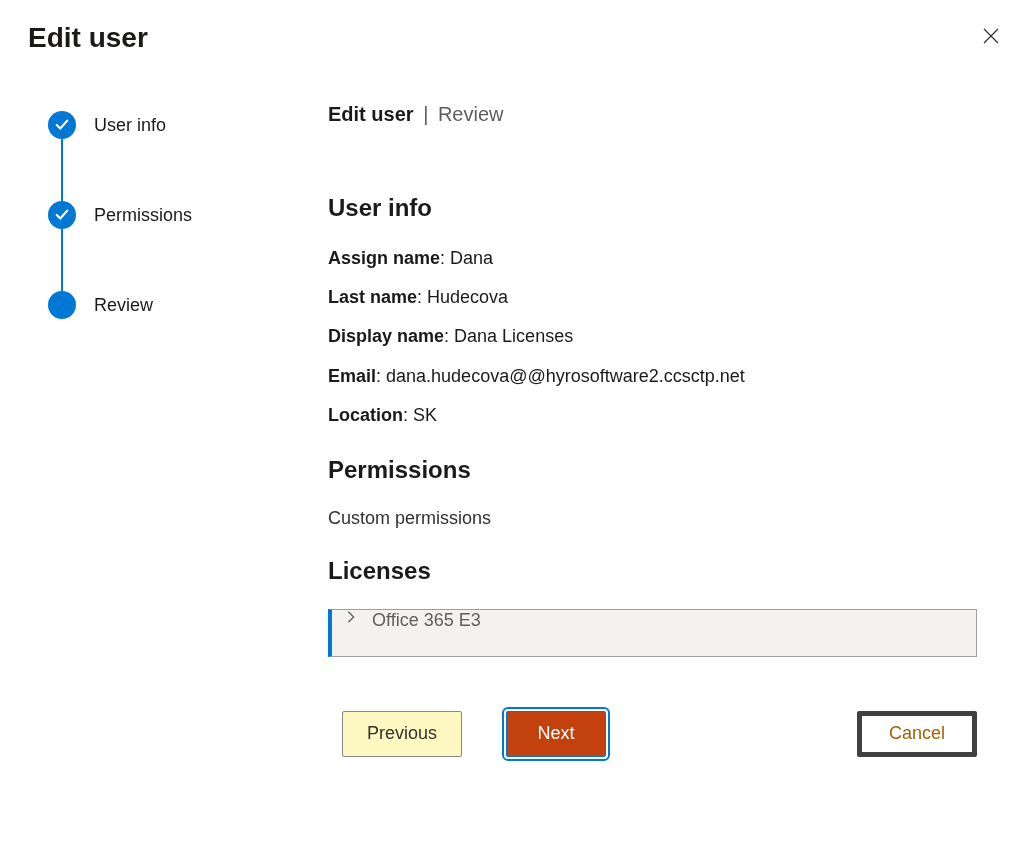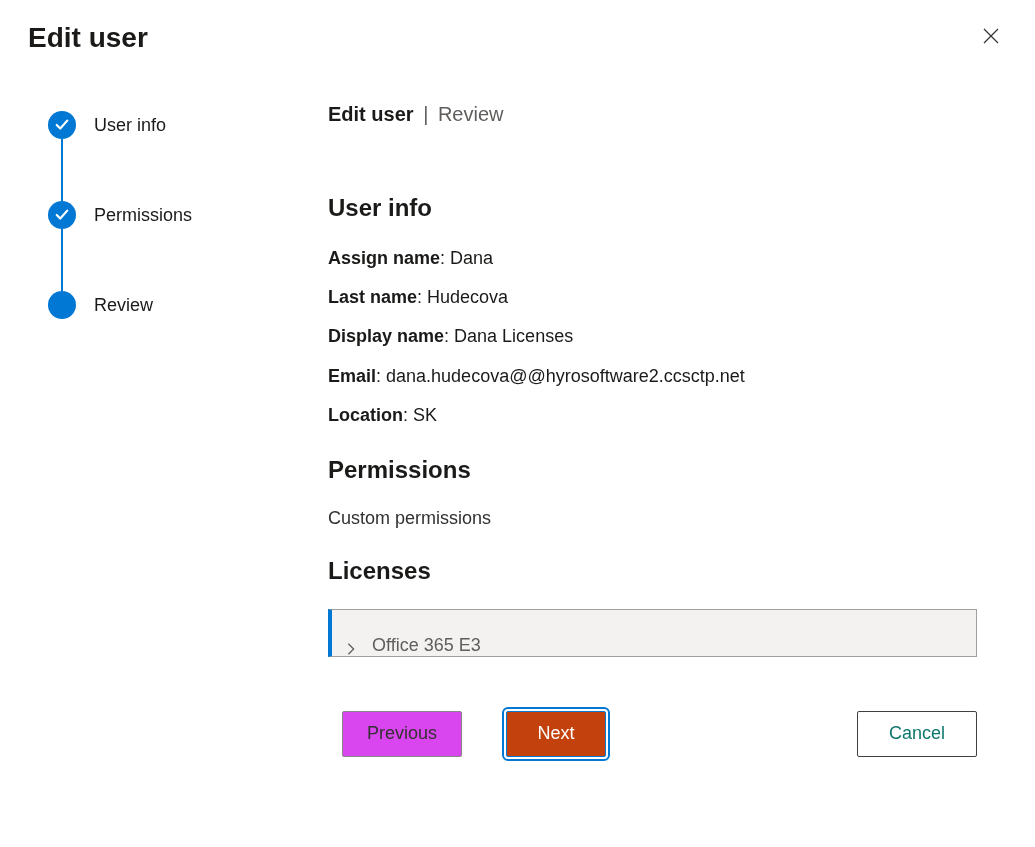--- a/index.html
+++ b/index.html
@@ -118,21 +118,21 @@
     }
     .info-section {
       margin-bottom: 28px;
     }
     .plain-text {
       font-size: 18px;
       color: #323130;
     }
     .license-row {
       display: flex;
-      align-items: flex-end;
+      align-items: flex-start;
       border: 1px solid #a19f9d;
       border-left: 4px solid #0078d4;
       background: #f3f2f1;
       height: 48px;
       padding: 0 12px;
       cursor: pointer;
     }
     .license-row .chevron {
       margin-right: 14px;
       display: flex;
@@ -162,37 +162,37 @@
       padding: 0 24px;
       font-size: 18px;
       font-family: inherit;
       border-radius: 2px;
       cursor: pointer;
       display: inline-flex;
       align-items: center;
       justify-content: center;
     }
     .btn-secondary {
-      background: #d946ef;
+      background: #fef9c3;
       border: 1px solid #8a8886;
       color: #323130;
     }
     .btn-primary {
       background: #c2410c;
       color: white;
       border: 1px solid #0078d4;
       outline: 2px solid #0078d4;
       outline-offset: 2px;
       min-width: 100px;
       margin-left: 20px;
     }
     .btn-cancel {
       background: white;
-      border: 1px solid #404040;
-      color: #0f766e;
+      border: 5px solid #404040;
+      color: #a16207;
       min-width: 120px;
     }
     .footer-left {
       margin-left: 14px;
     }
   </style>
 </head>
 <body>
 
 <div class="panel-header">

